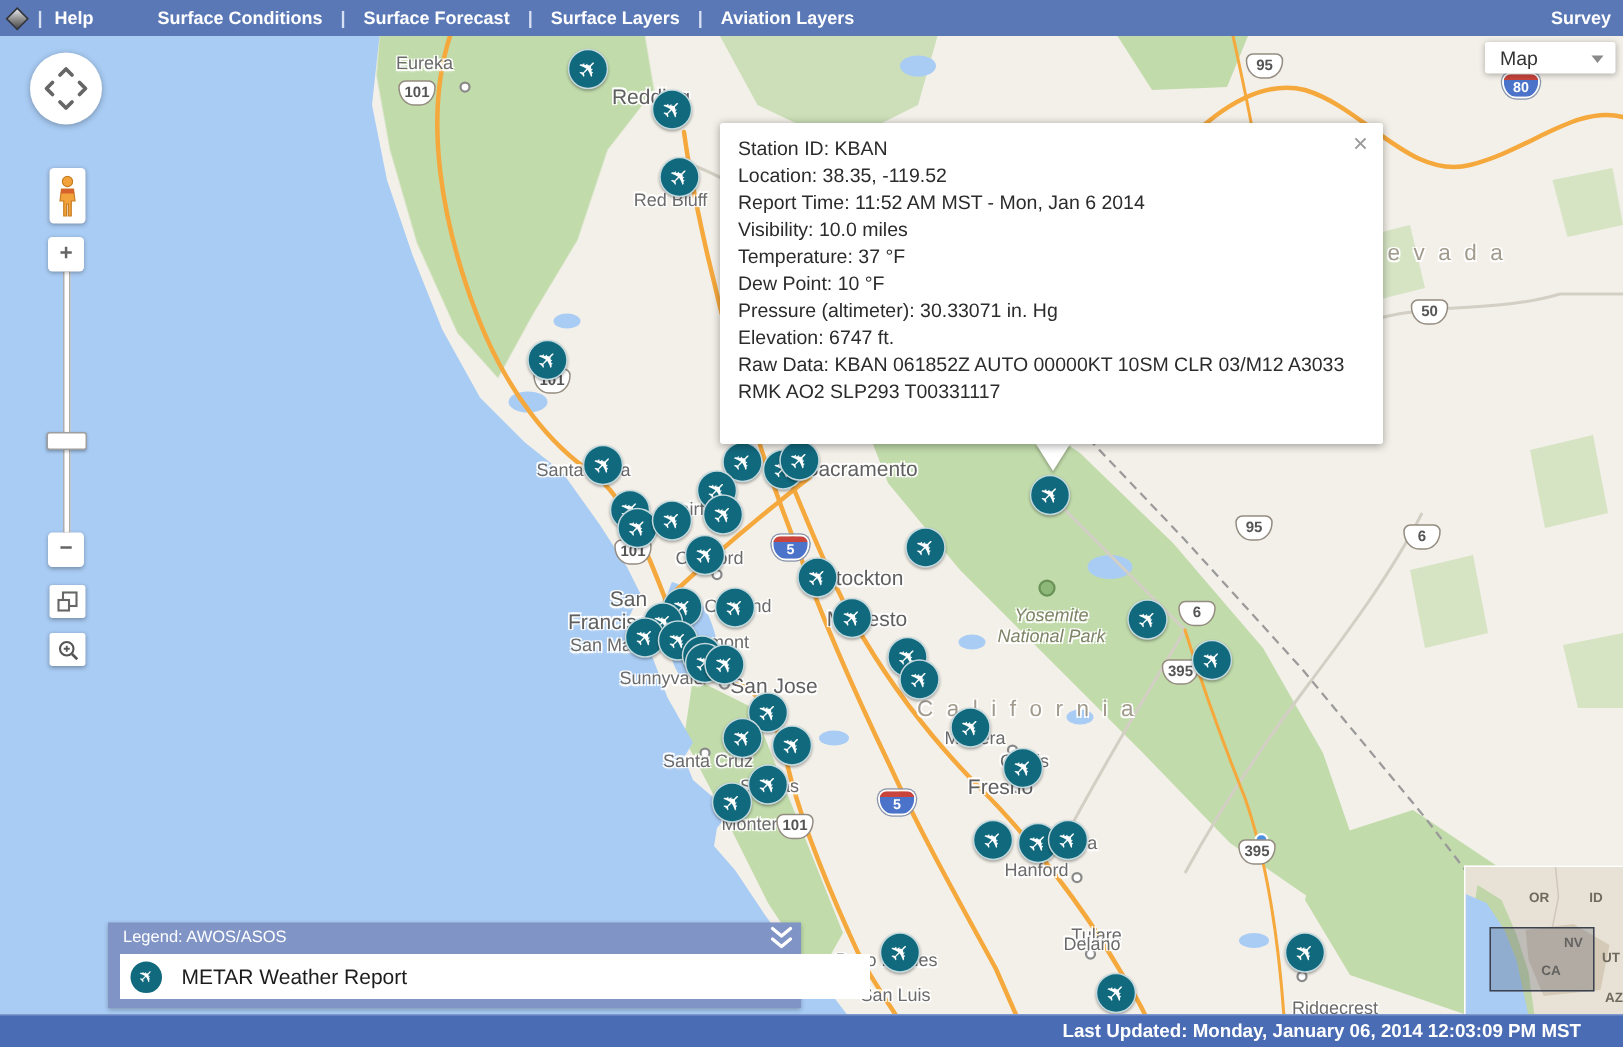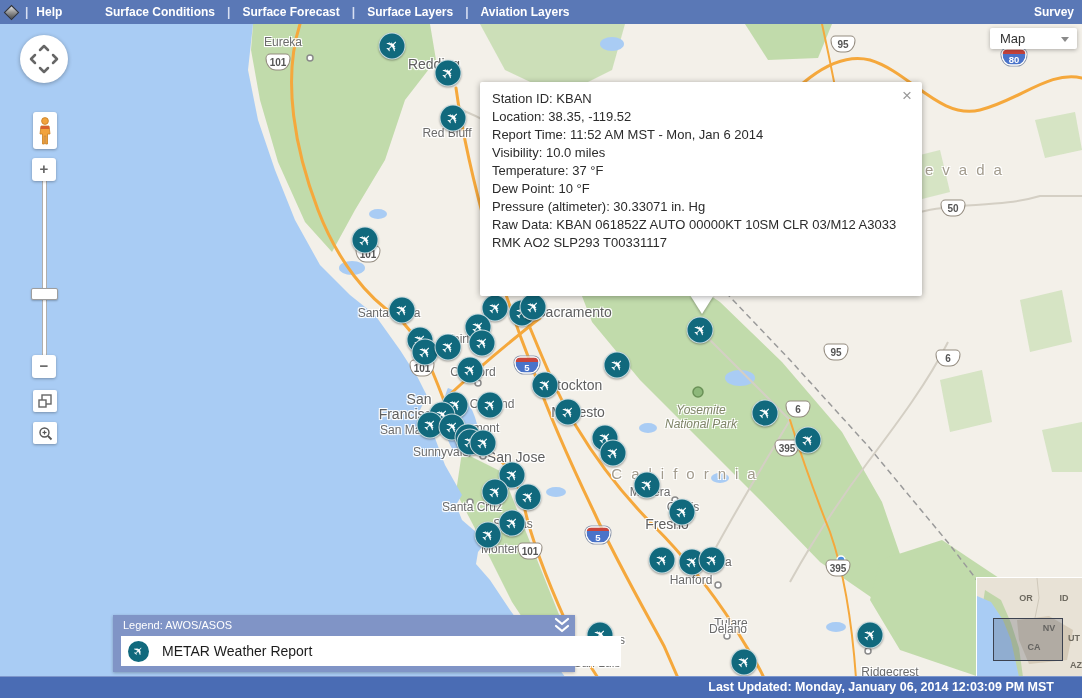--- a/index.html
+++ b/index.html
@@ -70,21 +70,21 @@
             z-index:25; display:flex; align-items:center; justify-content:center; cursor:pointer; }
 
   
   .maptype { position:absolute; left:990px; top:28px; width:87px; height:21px; background:#fff; border-radius:2px;
              box-shadow:0 1px 4px rgba(0,0,0,.3); z-index:25; font-size:13px; color:#333; line-height:21px; padding-left:10px; cursor:pointer; }
   .maptype-arrow { position:absolute; right:8px; top:9px; width:0; height:0; border-left:4px solid transparent;
                    border-right:4px solid transparent; border-top:5px solid #8a8a8a; }
 
   
   .legend { position:absolute; left:72px; top:615px; width:462px; height:57px; background:var(--legend-bg,#8094c6); z-index:15;
-            box-shadow:0 1px 3px rgba(0,0,0,.25);margin-left:41px; }
+            box-shadow:0 1px 3px rgba(0,0,0,.25); }
   .legend-header { height:21px; color:#fff; font-size:11px; line-height:21px; padding-left:10px; position:relative; }
   .legend-chevron { position:absolute; right:4px; top:2px; cursor:pointer; }
   .legend-row { position:absolute; left:8px; top:21px; width:500px; height:30px; background:#fff; display:flex; align-items:center; }
   .legend-icon { width:21px; height:21px; border-radius:50%; background:var(--marker,#11697d); margin-left:7px; flex:none; }
   .legend-icon span { display:block; color:#fff; font-size:12px; line-height:20px; text-align:center; transform:rotate(-45deg);
                       font-family:"DejaVu Sans", sans-serif; }
   .legend-label { font-size:14px; color:#1c1c1c; margin-left:13px; }
 
   
   .inset { position:absolute; left:976px; top:577px; width:106px; height:99px; z-index:15; background:#e8e2d6;
@@ -374,20 +374,21 @@
     <span class="popup-close">×</span>
     <div>
 
     <div class="popup-line">Station ID: KBAN</div>
         <div class="popup-line">Location: 38.35, -119.52</div>
         <div class="popup-line">Report Time: 11:52 AM MST - Mon, Jan 6 2014</div>
         <div class="popup-line">Visibility: 10.0 miles</div>
         <div class="popup-line">Temperature: 37 °F</div>
         <div class="popup-line">Dew Point: 10 °F</div>
         <div class="popup-line">Pressure (altimeter): 30.33071 in. Hg</div>
+        <div class="popup-line">Elevation: 6747 ft.</div>
         <div class="popup-line">Raw Data: KBAN 061852Z AUTO 00000KT 10SM CLR 03/M12 A3033 RMK AO2 SLP293 T00331117</div>
       </div>
   </div>
 
   <div class="pan-ctl">
     <svg width="48" height="48" viewBox="0 0 48 48">
       <g stroke="#666" stroke-width="2.5" fill="none" stroke-linecap="round" stroke-linejoin="round">
         <polyline points="20,15 24,11 28,15"></polyline>
         <polyline points="20,33 24,37 28,33"></polyline>
         <polyline points="15,20 11,24 15,28"></polyline>

